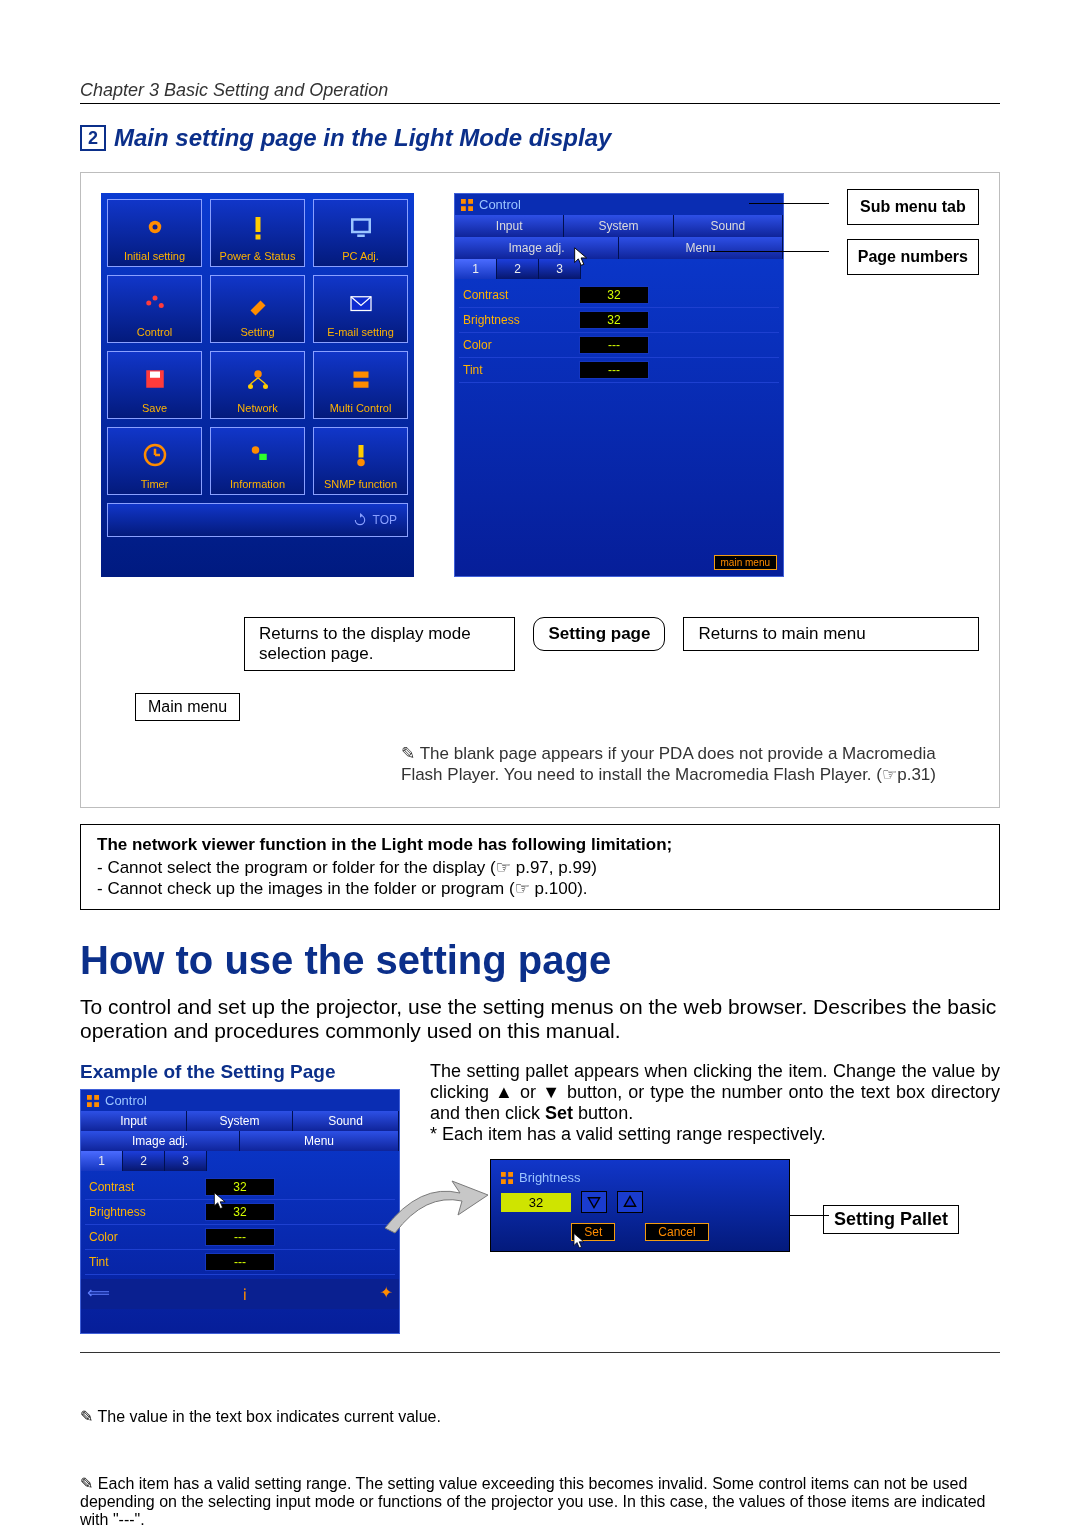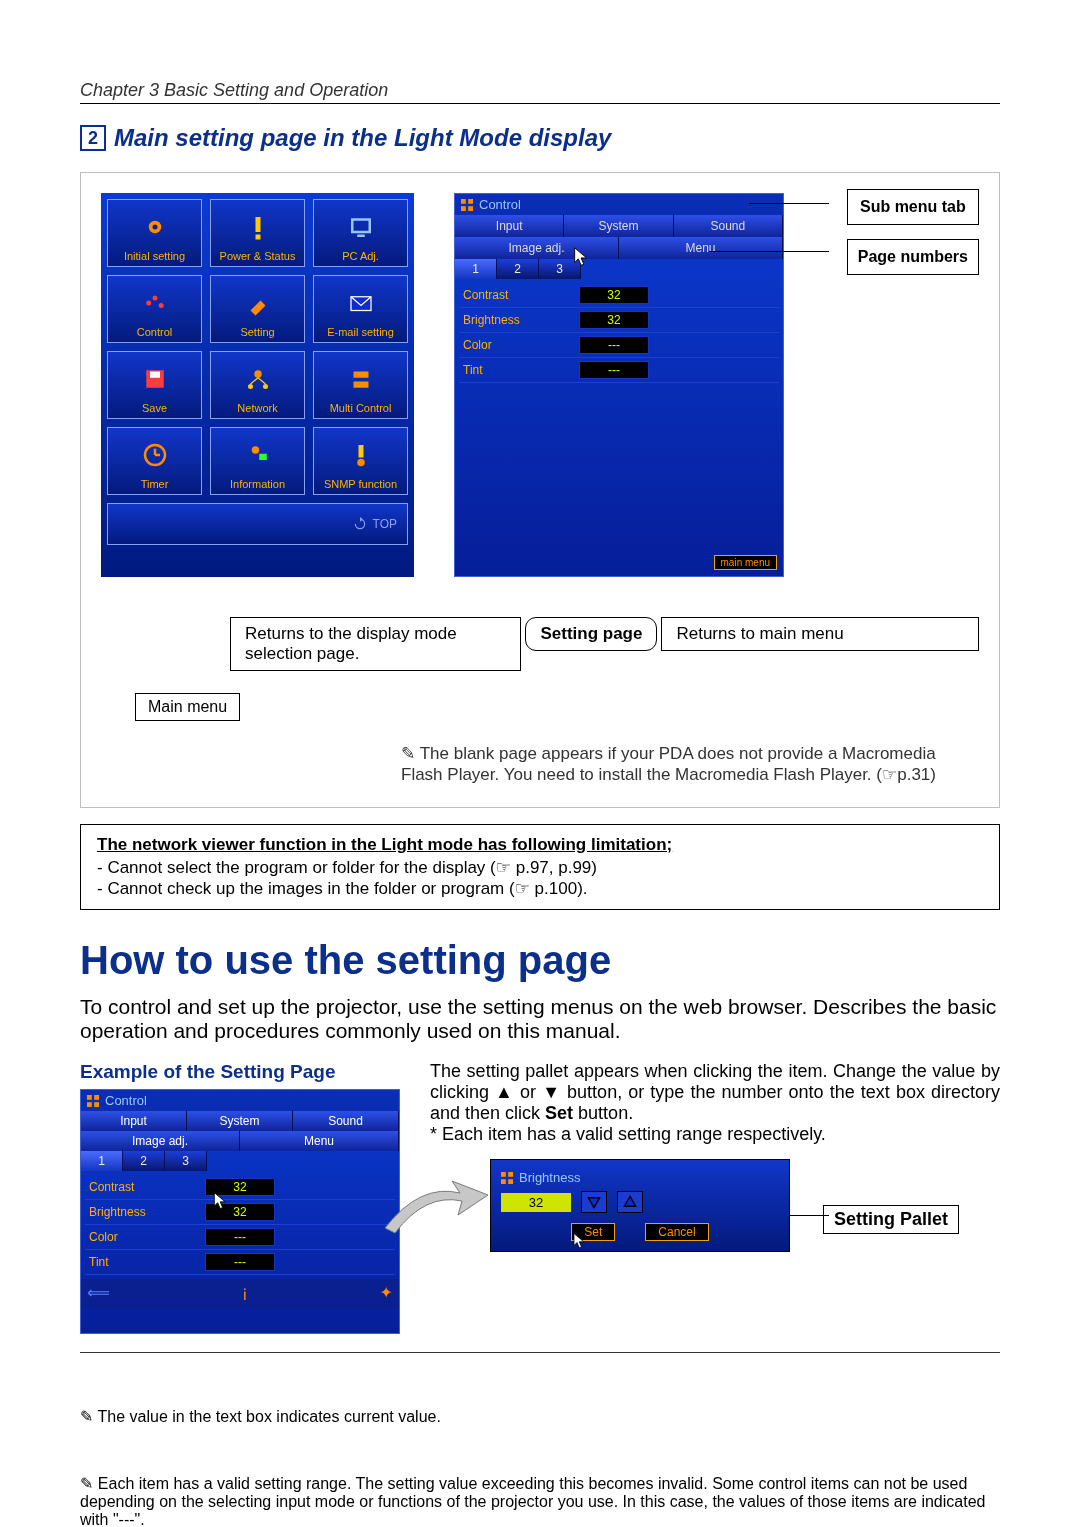--- a/index.html
+++ b/index.html
@@ -61,21 +61,21 @@
     justify-content: flex-end;
     padding: 4px 2px;
   }
   .menu-cell .ic { flex: 1; display:flex; align-items:center; justify-content:center; }
   .menu-cell .lbl { color: #ffb300; font-size: 11px; text-align:center; }
   .top-row {
     grid-column: 1 / span 3;
     display:flex; align-items:center; justify-content:flex-end;
     color:#8aa0ff; font-size:12px; gap:6px; padding:6px 10px;
     border:1px solid #8aa0ff; background: linear-gradient(#1136c9,#031a7c);
-    height: 42px;
+    height: 34px;
   }
   .top-row svg { width:14px; height:14px; }
   
   .control-panel {
     width: 330px;
     background: linear-gradient(#0b3bd2,#061e99);
     border: 1px solid #4060d8;
     display:flex; flex-direction:column;
     position: relative;
   }
@@ -105,32 +105,32 @@
   }
   .cursor { position:absolute; pointer-events:none; }
   
   .callouts { position:absolute; right:20px; top:16px; display:flex; flex-direction:column; gap:14px;}
   .callout {
     border:1px solid #000; background:#fff; padding:8px 10px; font-size:16px;
     font-weight:bold; text-align:center;
   }
   .connector { position:absolute; border-top:1px solid #000; }
   
-  .lower-callouts { display:flex; gap:4px; margin-top:40px; align-items:flex-start; position:relative;}
+  .lower-callouts { display:flex; gap:18px; margin-top:40px; align-items:flex-start; position:relative;}
   .lower-callouts .box { border:1px solid #000; padding:6px 14px; font-size:17px; background:#fff;}
   .lower-callouts .wide { flex:1; font-weight:normal;}
   .lower-callouts .bold { font-weight:bold;border-radius:11px;}
   .below-text { margin:22px 0 8px 300px; font-size:17px; color:#333;}
   .below-text .pencil::before { content:"✎ "; }
   
   .limit-box {
     border:1px solid #000; margin:16px 0 28px 0; padding:10px 16px;
     font-size:17px;
   }
-  .limit-box .hdr { font-weight:bold; margin-bottom:2px;text-decoration:underline; }
+  .limit-box .hdr { font-weight:bold; margin-bottom:2px; }
   
   h2.big {
     color:#0b2f8a; font-size:40px; font-weight:bold; margin: 8px 0 12px 0;
   }
   .para { font-size:21px; margin-bottom:18px; }
   .example-title { color:#0b2f8a; font-weight:bold; font-size:19px; margin-bottom:6px;}
   .example-row { display:flex; gap:30px; align-items:flex-start; position:relative;}
   .example-row .right-text { flex:1; font-size:18px; text-align:justify;}
   .example-panel {
     width:320px; background:linear-gradient(#0b3bd2,#061e99);

